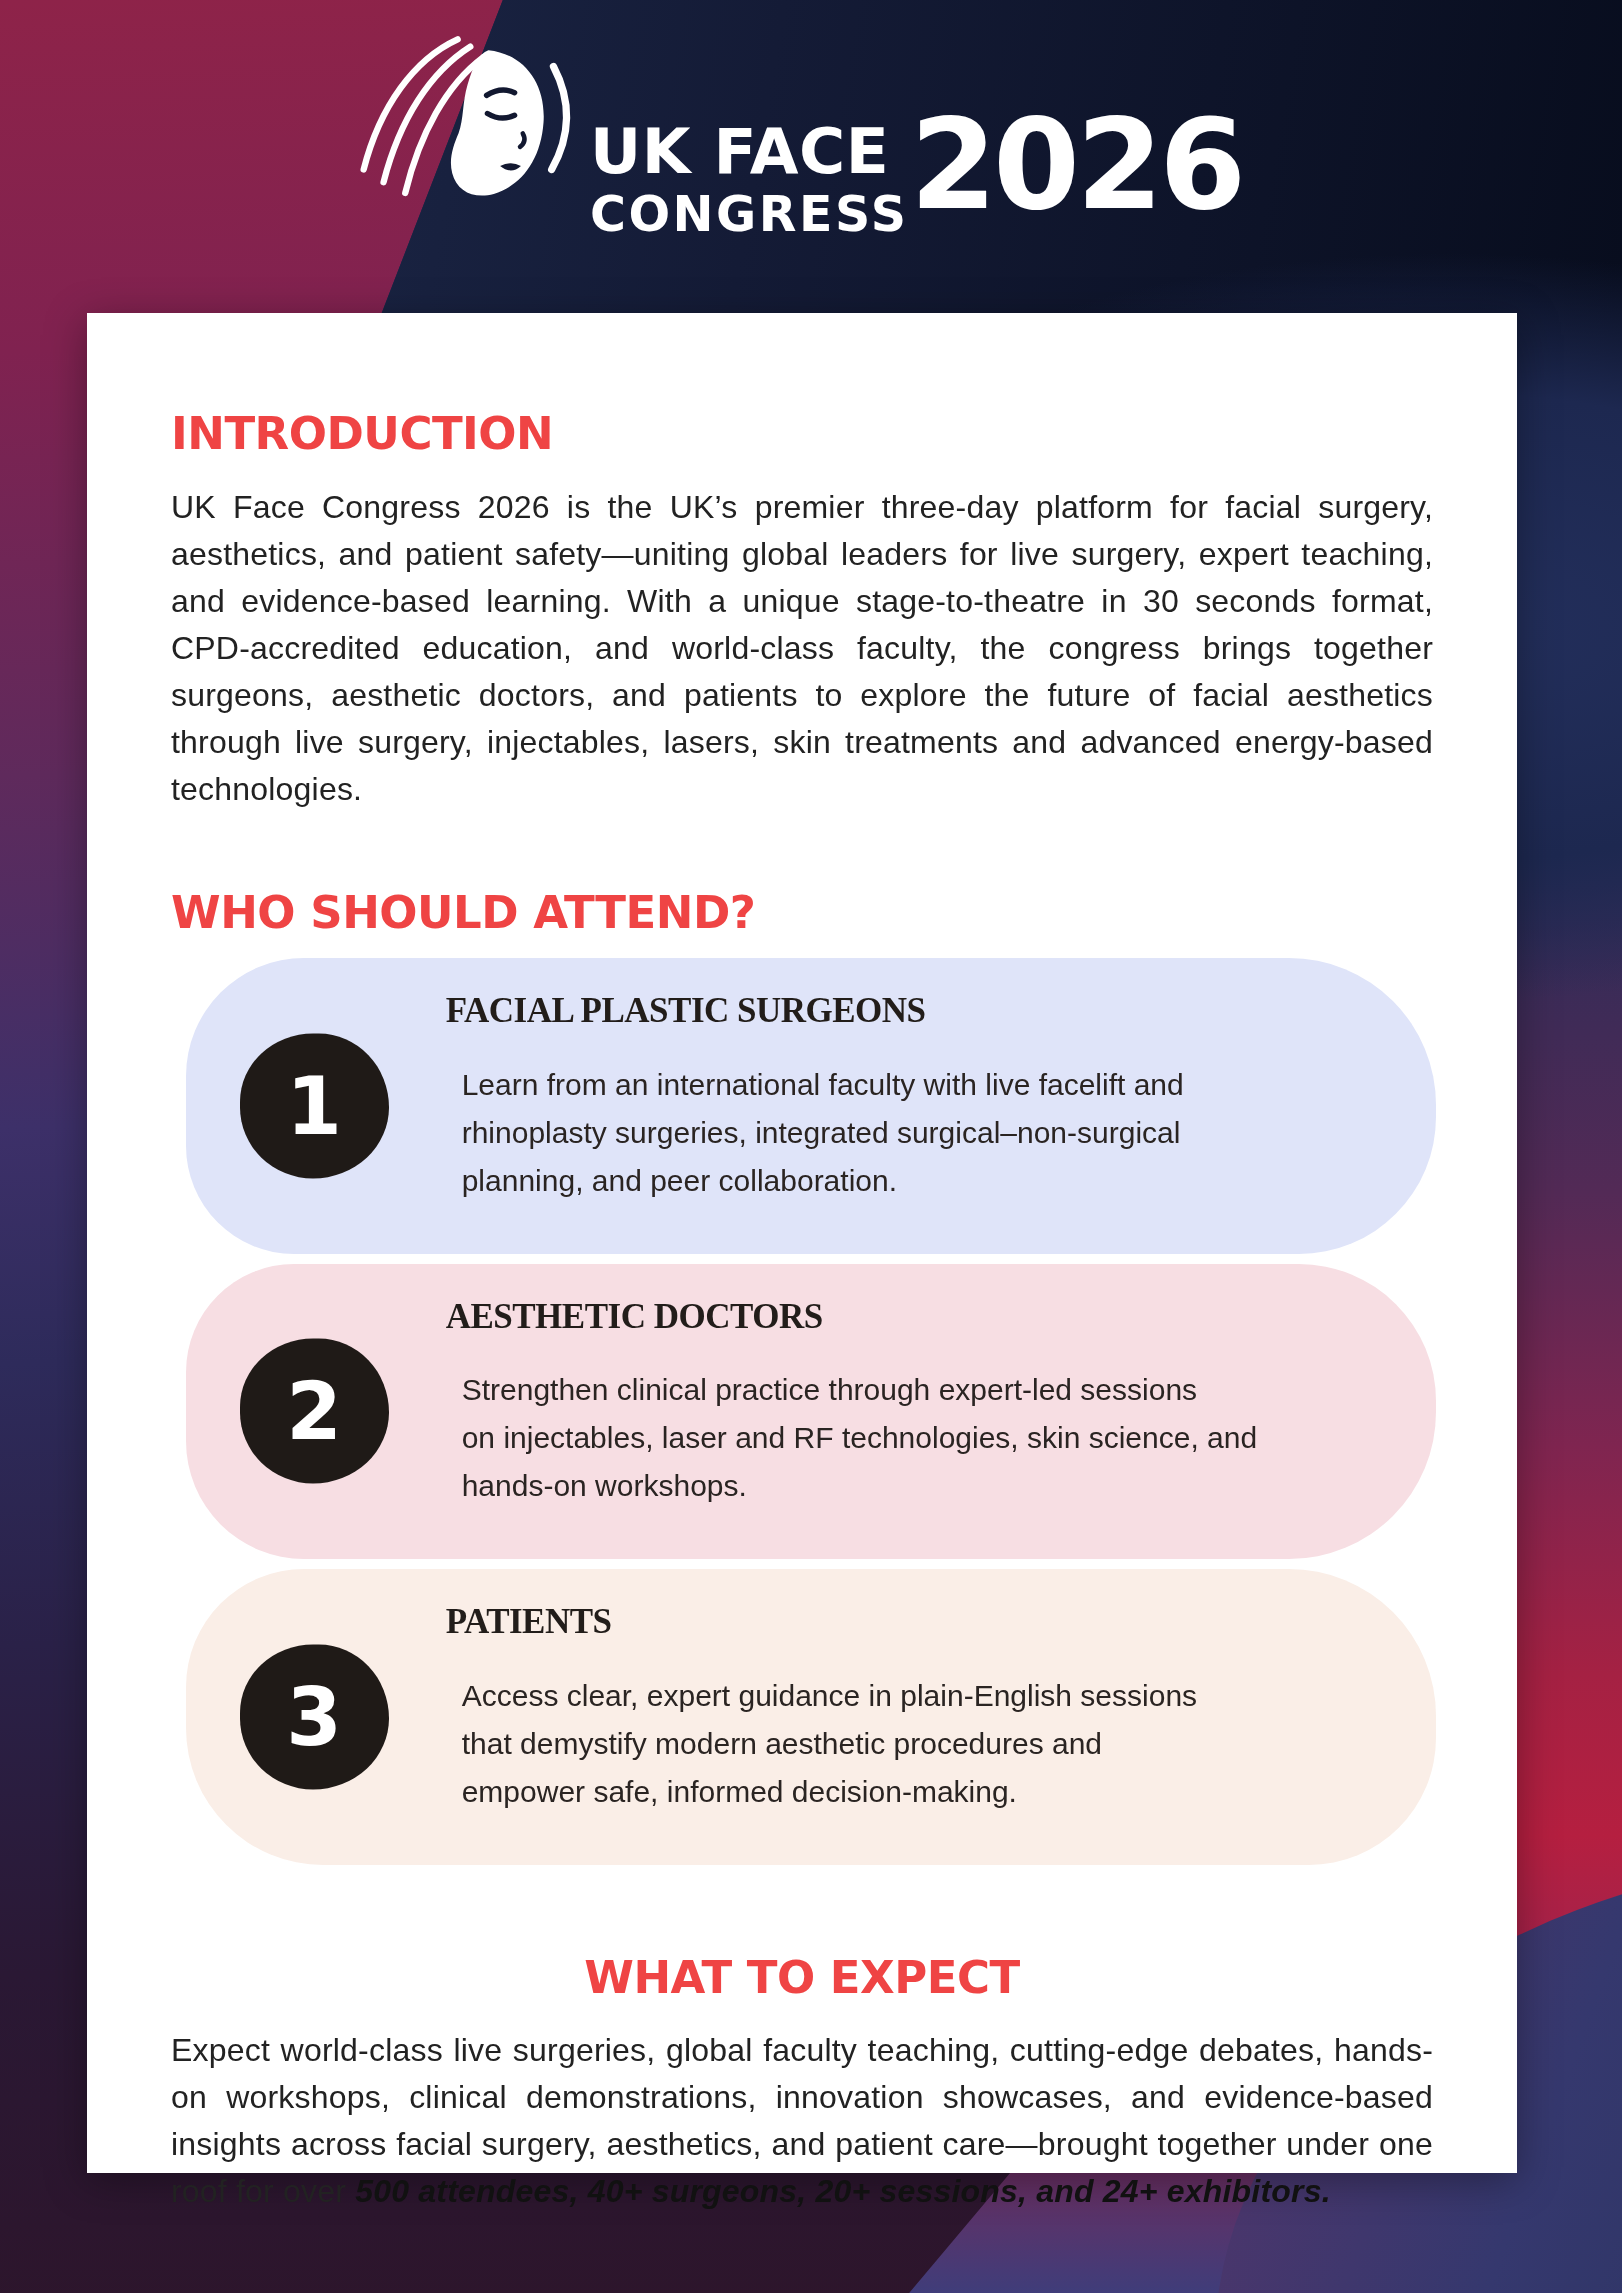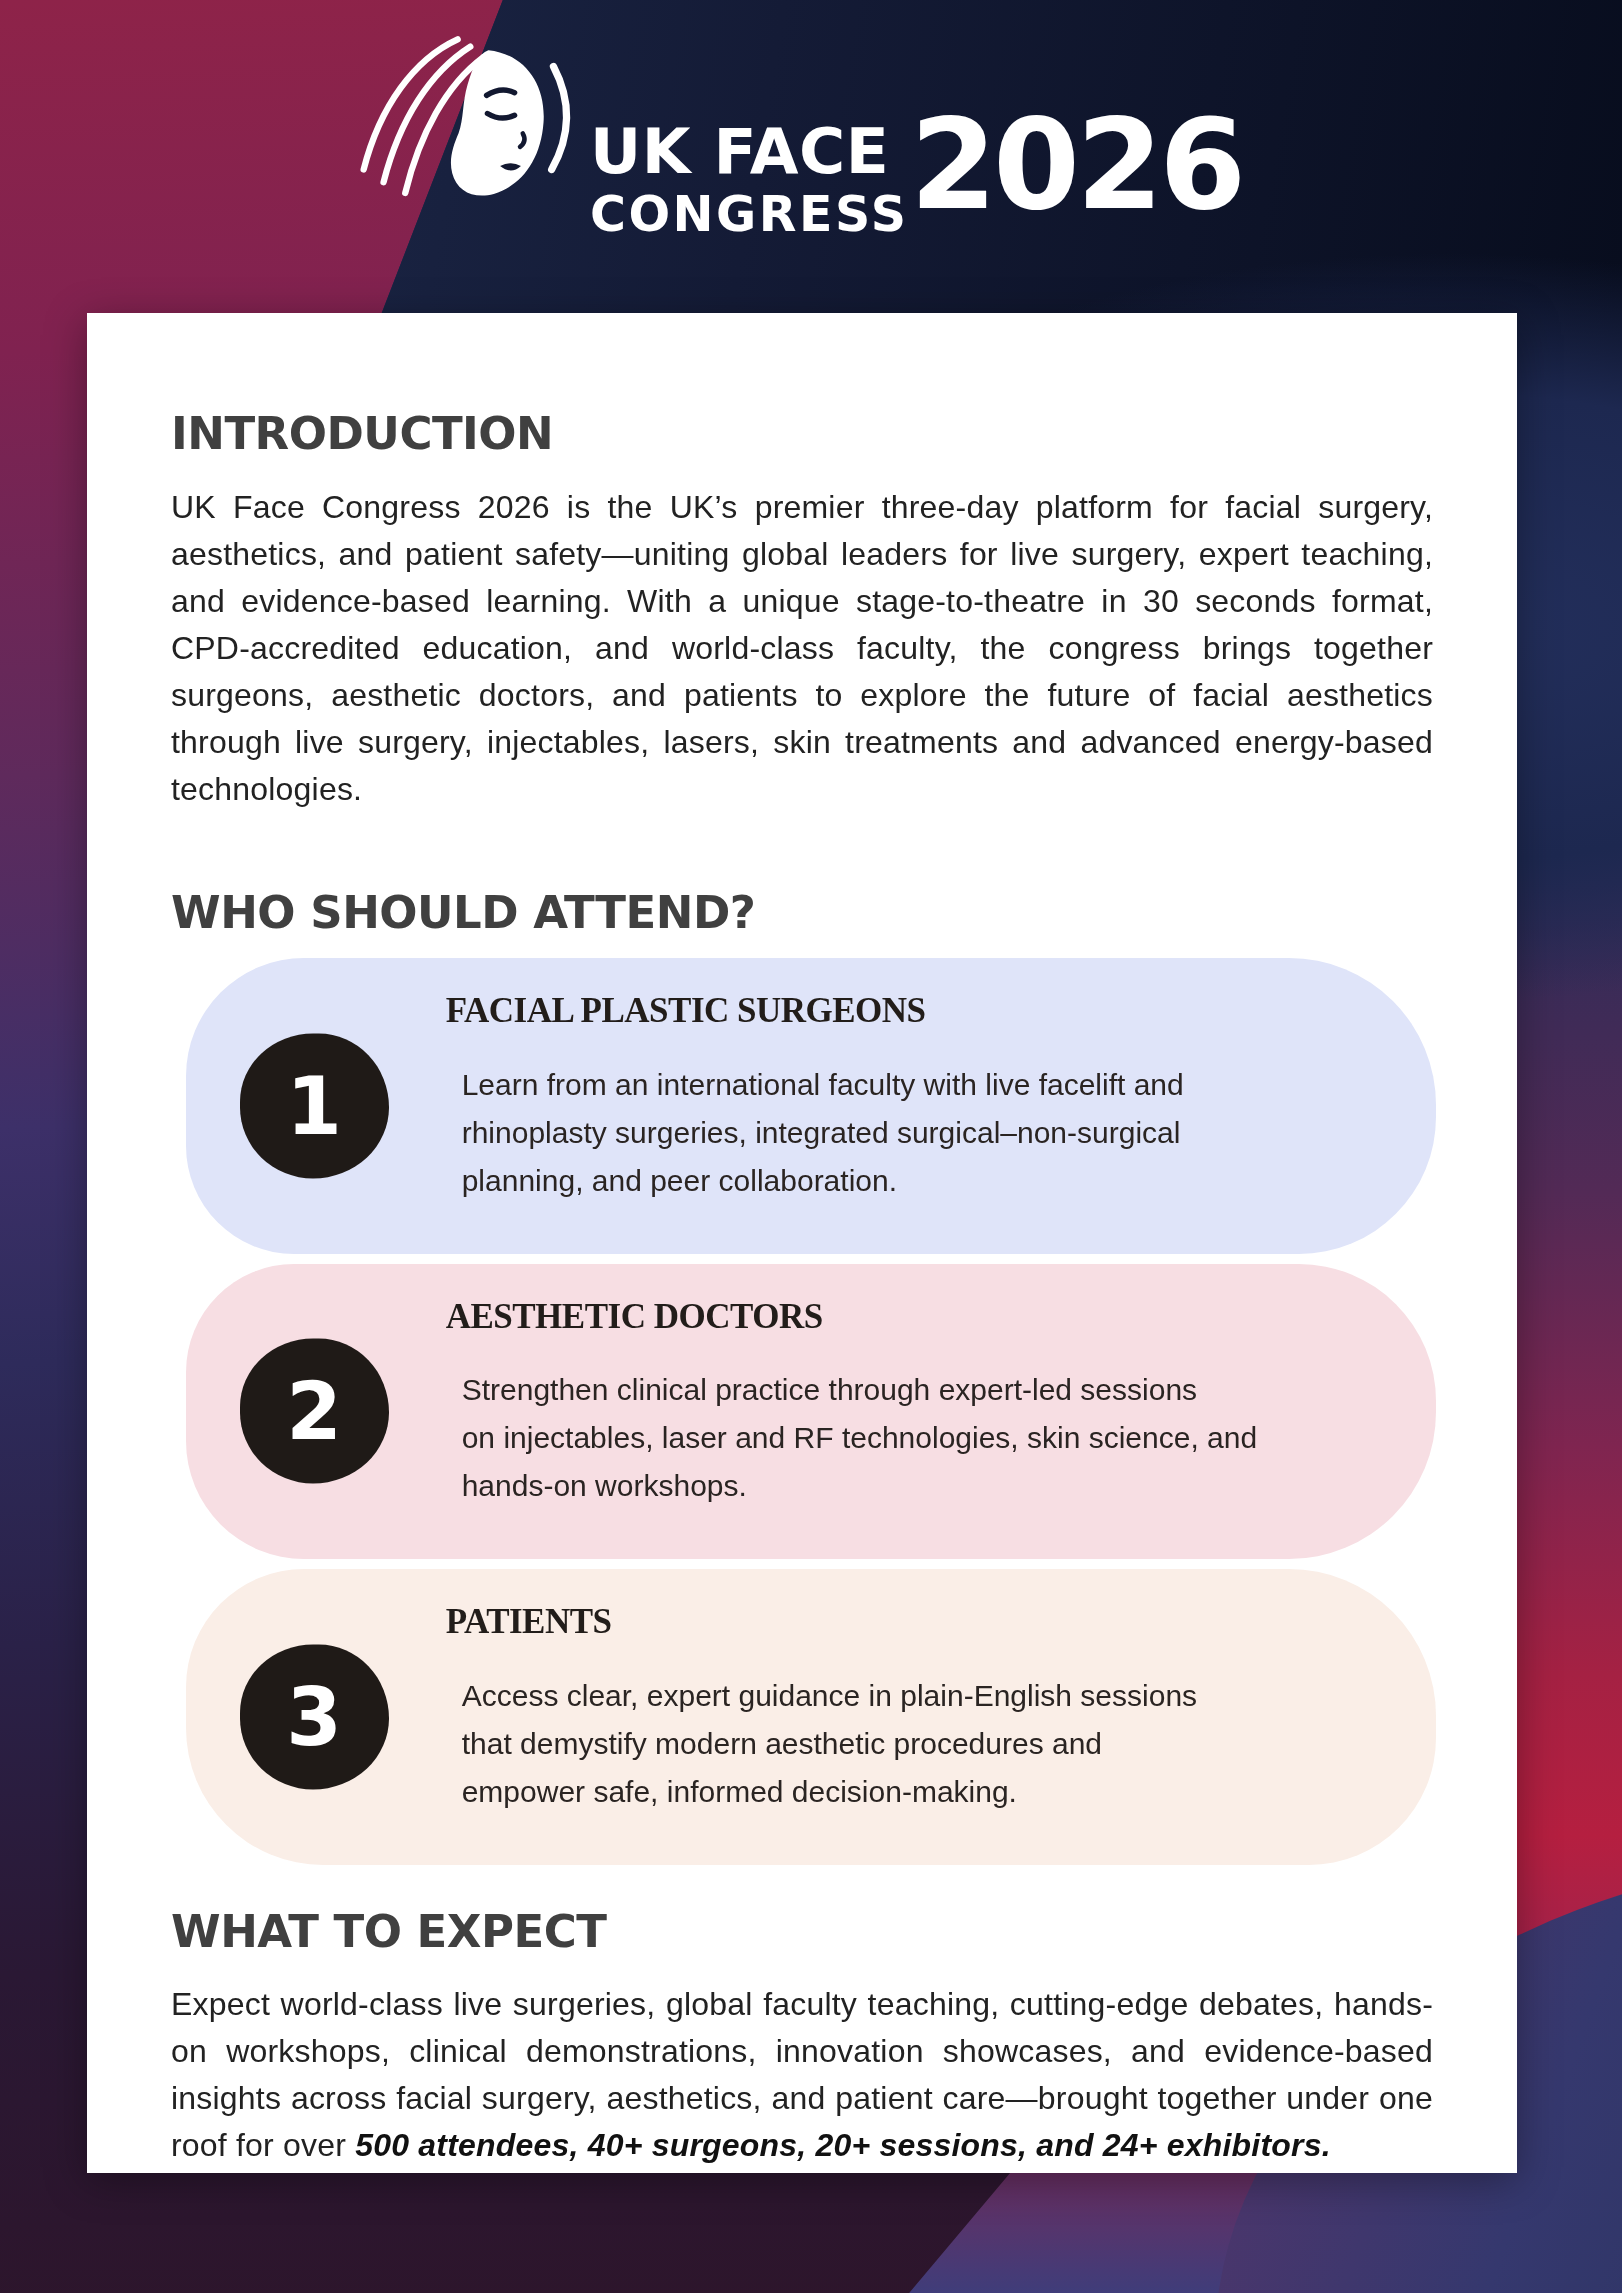--- a/index.html
+++ b/index.html
@@ -46,21 +46,21 @@
     letter-spacing:-3.9px;line-height:1;
   }
   
   .card{
     position:absolute;left:87px;top:313px;width:1430px;height:1860px;
     background:#ffffff;box-sizing:border-box;padding:94px 84px 0 84px;
     box-shadow:0 7.8px 39px rgba(0,0,0,.35);
   }
   .section-heading{
     font-family:"DejaVu Sans",sans-serif;font-weight:800;font-size:45px;
-    color:#404040;letter-spacing:-0.5px;margin:0;
+    color:#ef4444;letter-spacing:-0.5px;margin:0;
   }
   .body-paragraph{
     font-size:32px;line-height:47px;color:#222222;text-align:justify;
     margin:23.5px 0 0 0;letter-spacing:0.2px;
   }
   .who-heading{margin-top:73px;}
   
   .pills{margin:19.6px 0 0 14.7px;width:1250px;display:flex;flex-direction:column;gap:9.8px;}
   .pill{
     position:relative;box-sizing:border-box;display:flex;flex-direction:column;
@@ -75,21 +75,21 @@
     background:#1f1a17;display:flex;align-items:center;justify-content:center;
     color:#ffffff;font-family:"DejaVu Sans",sans-serif;font-weight:800;font-size:80px;
   }
   .pill-title{
     font-family:Liberation Serif, serif;font-weight:800;font-size:35px;
     color:#221d1a;letter-spacing:-0.5px;margin:0 0 13.7px 0;
   }
   .pill-body{
     font-size:30px;line-height:48px;color:#2a2422;margin:16px;white-space:pre-line;
   }
-  .expect-heading{margin-top:40px;}
+  .expect-heading{margin-top:86px;text-align:center;}
   .bold-stats{font-weight:700;color:#111111;font-style:italic;}
 </style>
 </head>
 <body>
 
 <div class="bg-layer">
   <div class="bg-base"></div>
   <div class="bg-navy-wedge"></div>
   <div class="bg-dark-corner"></div>
   <div class="bg-dome"></div>

